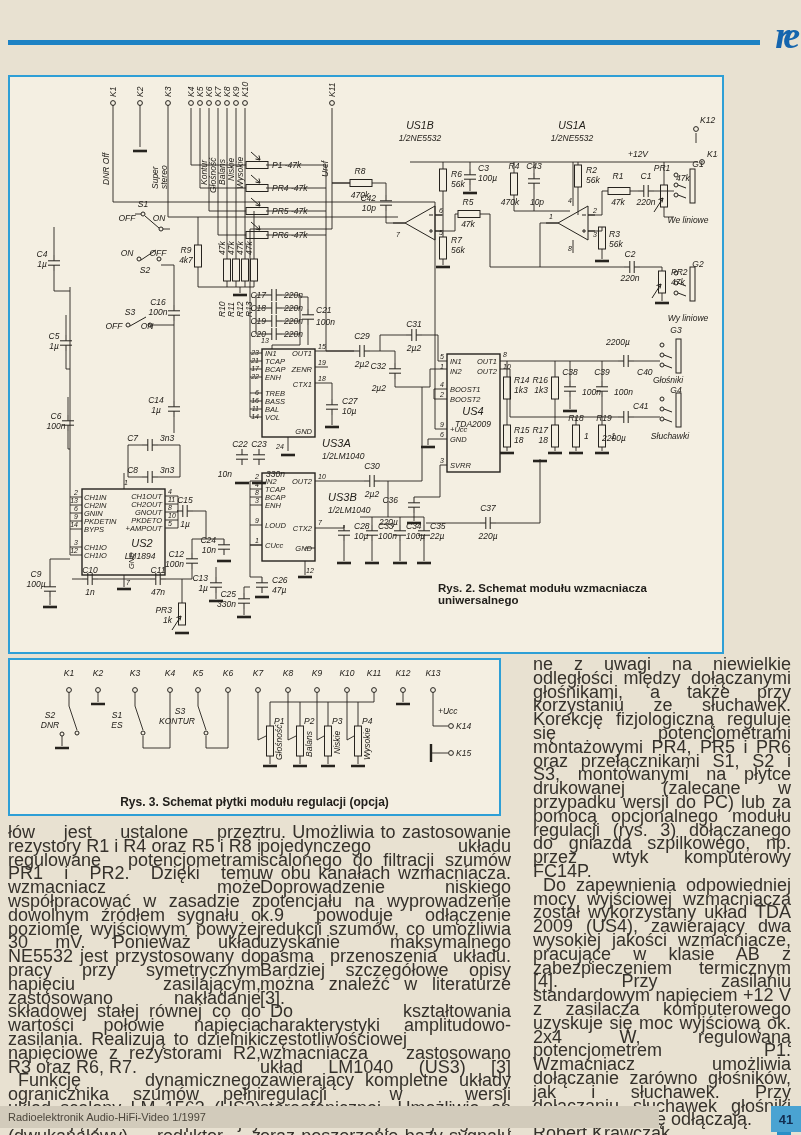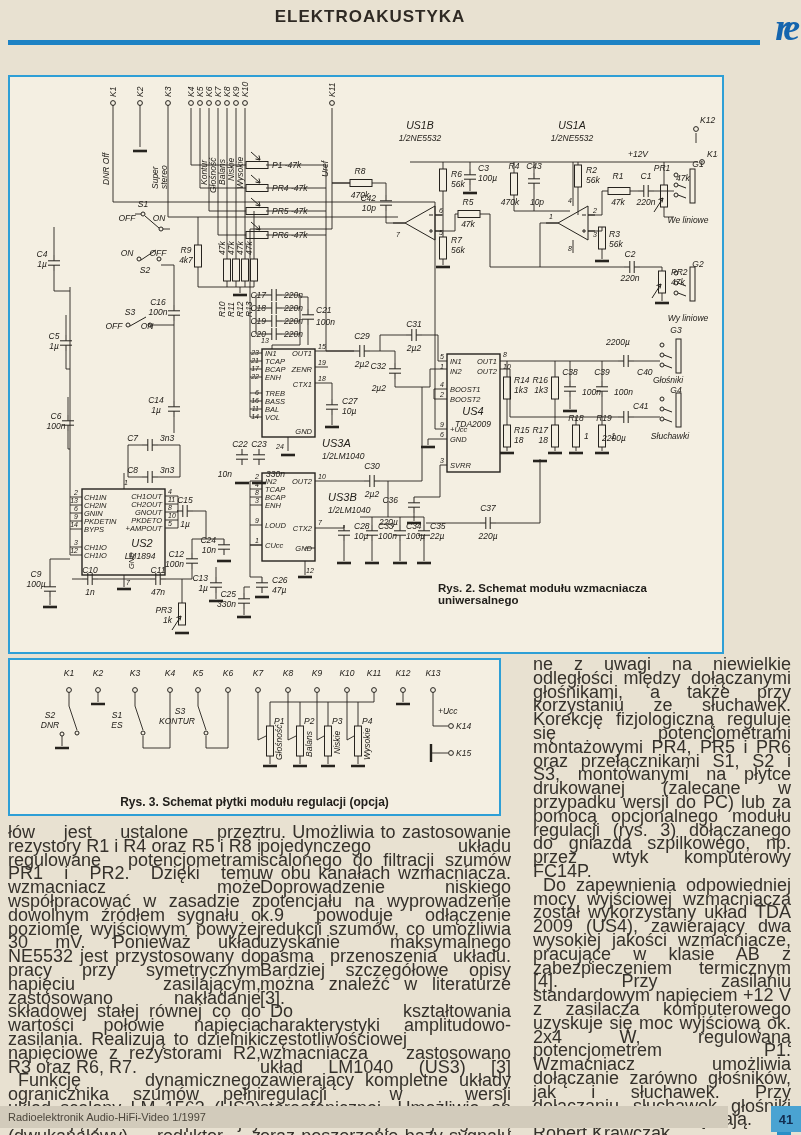--- a/index.html
+++ b/index.html
@@ -1,21 +1,21 @@
 <!DOCTYPE html>
 <html><head>
 <meta charset="utf-8">
 <style>
   html,body{margin:0;padding:0;background:#8f8a7e;}
   .page{position:relative;width:801px;height:1135px;background:#e8e1d1;
         font-family:"Liberation Sans",sans-serif;overflow:hidden;margin:0 auto;}
   .hdr-title{position:absolute;top:7px;left:0;width:740px;text-align:center;
              font-size:17px;font-weight:bold;letter-spacing:1px;color:#2f2a24;}
   .rule{position:absolute;top:40px;left:8px;width:752px;height:5px;background:#1d82c4;}
-  .logo{position:absolute;top:8px;right:2px;font-family:"Liberation Serif",serif;
+  .logo{position:absolute;top:16px;right:2px;font-family:"Liberation Serif",serif;
         font-style:italic;font-weight:bold;font-size:38px;color:#1565ae;line-height:1;
         letter-spacing:-7px;padding-right:6px;}
   .box{position:absolute;background:#f4efe2;border:2px solid #2e9fd6;}
   #rys2{left:8px;top:75px;width:712px;height:575px;}
   #rys3{left:8px;top:658px;width:489px;height:154px;}
   svg{display:block;}
   svg text{fill:#24211c;font-family:"Liberation Sans",sans-serif;font-style:italic;}
   .w{stroke:#26231e;stroke-width:0.9;fill:none;}
   .w2{stroke:#26231e;stroke-width:2.4;fill:none;}
   .cmp{stroke:#26231e;stroke-width:1;fill:none;}
@@ -25,33 +25,32 @@
   #cap3{left:0;right:0;bottom:5px;text-align:center;font-size:12px;}
   .col{position:absolute;font-size:18px;line-height:13.8px;text-align:justify;color:#35312b;}
   .col p{margin:0;}
   .col p.ind{text-indent:10px;}
   #colL{left:8px;top:826px;width:253px;}
   #colM{left:260px;top:826px;width:251px;}
   #colR{left:533px;top:658px;width:258px;}
   .note{font-style:italic;}
   .author{font-weight:normal;margin-top:3px;}
   .bluesq{float:right;width:14px;height:14px;background:#2a8fc7;margin-top:1px;}
-  .footerbar{position:absolute;left:0;top:1106px;width:728px;height:22px;background:#d2cbbb;
+  .footerbar{position:absolute;left:0;top:1106px;width:659px;height:22px;background:#d2cbbb;
              display:flex;align-items:center;}
   .journal{margin-left:8px;font-size:11px;color:#4c463c;}
   .pagenum{position:absolute;right:0;top:1106px;width:30px;height:26px;background:#4aa3d2;
            color:#132e52;font-weight:bold;font-size:13px;display:flex;align-items:center;
            justify-content:center;}
 </style>
 </head>
 <body>
 
 <div class="page">
 
-  <div class="hdr-title">ELEKTROAKUSTYKA</div>
   <div class="logo">re</div>
   <div class="rule"></div>
 
   <div class="box" id="rys2">
     <svg width="708" height="571" viewBox="0 0 708 571">
       <defs>
         <g id="rv">
             <rect x="-3.5" y="0" width="7" height="22"></rect>
           </g>
         <g id="rh">

